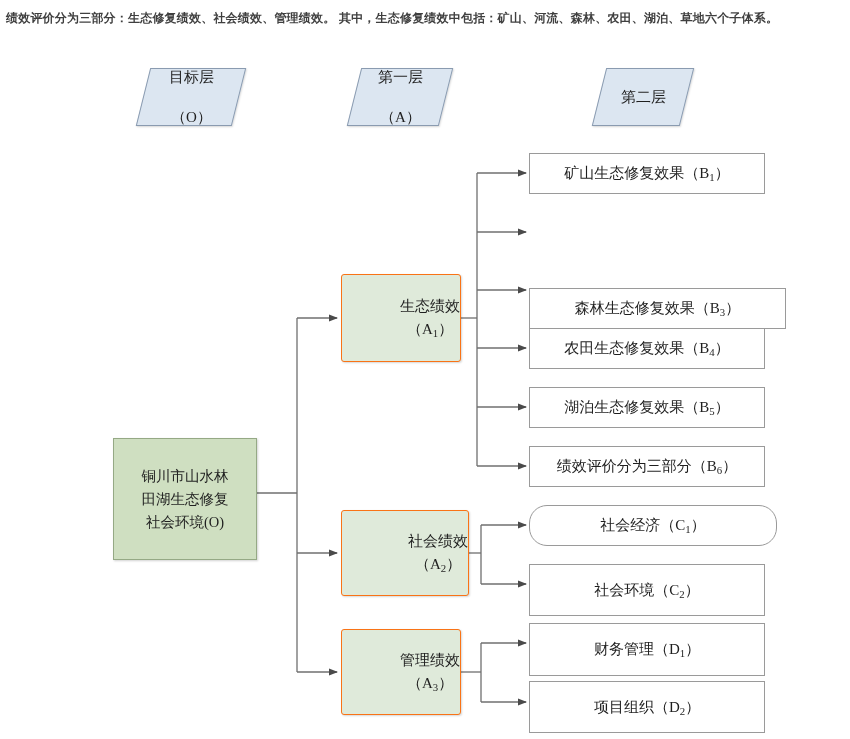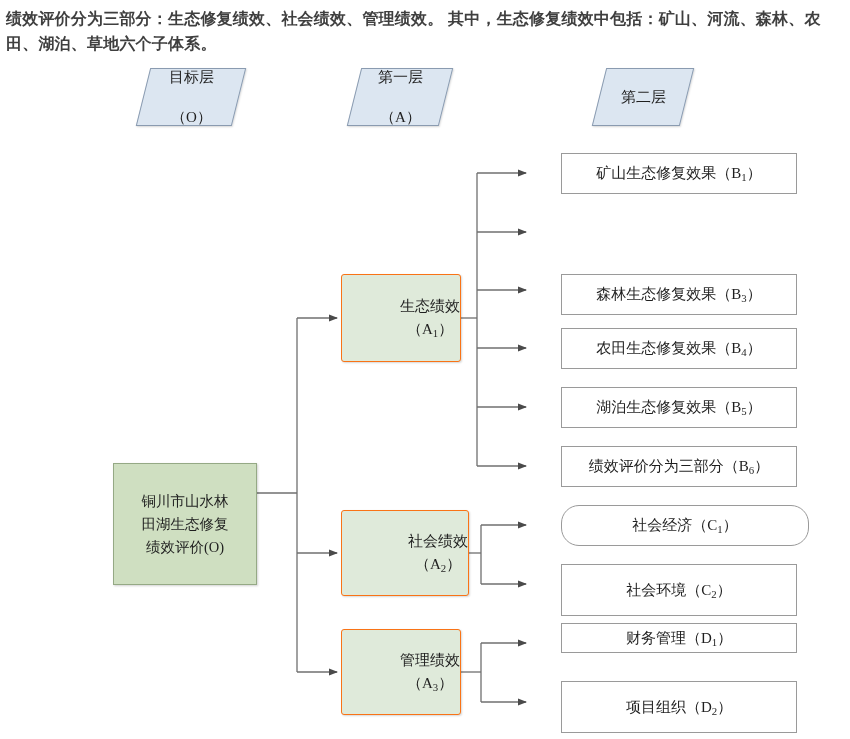--- a/index.html
+++ b/index.html
@@ -12,21 +12,21 @@
     overflow: hidden;
     position: relative;
   }
 
   
   #intro {
     position: absolute;
     left: 6px; top: 6px; width: 838px;
     font-family: "Liberation Sans", "DejaVu Sans", sans-serif;
     font-weight: bold;
-    font-size: 16px;
+    font-size: 12px;
     line-height: 25px;
     color: #3f3f3f;
     letter-spacing: .2px;
   }
 
   
   #canvas { position: absolute; left:0; top:0; width:850px; height:739px; }
   #wires  { position: absolute; left:0; top:0; width:850px; height:739px; }
 
   
@@ -77,21 +77,21 @@
     font-size: 15px;
     line-height: 23px;
     color: #1f1f1f;
   }
 
   
   .leaf-node {
     position: absolute;
     background: #ffffff;
     border: 1px solid #9a9a9a;
-    display: flex; align-items: center; justify-content: center; margin-left: 32px;
+    display: flex; align-items: center; justify-content: center;
   }
   .leaf-node .ln-inner {
     text-align: center;
     font-size: 15px;
     line-height: 20px;
     color: #1f1f1f;
     white-space: nowrap;
   }
 
   sub { font-size: .72em; vertical-align: baseline; position: relative; top: .3em; }
@@ -151,25 +151,25 @@
       <div>（A）</div>
     </div>
   </div>
 
   <div class="layer-head" style="left:599px; top:68px; width:88px; height:58px;">
     <div class="lh-inner">
       <div>第二层</div>
     </div>
   </div>
 
-  <div class="goal-node" style="left:113px; top:463px; width:144px; height:122px;">
+  <div class="goal-node" style="left:113px; top:438px; width:144px; height:122px;">
     <div class="gn-inner">
       <div>铜川市山水林</div>
       <div>田湖生态修复</div>
-      <div>绩效评价(O)</div>
+      <div>社会环境(O)</div>
     </div>
   </div>
 
   <div class="crit-node" style="left:341px; top:274px; width:120px; height:88px;">
     <div class="cn-inner">
       <div>生态绩效</div>
       <div>（<span>A</span><sub>1</sub>）</div>
     </div>
   </div>
 
@@ -183,40 +183,40 @@
   <div class="crit-node" style="left:341px; top:629px; width:120px; height:86px;">
     <div class="cn-inner">
       <div>管理绩效</div>
       <div>（<span>A</span><sub>3</sub>）</div>
     </div>
   </div>
 
   <div class="leaf-node" style="left:529px; top:153px; width:236px; height:41px;">
     <div class="ln-inner"><span>矿山生态修复效果</span>（<span>B</span><sub>1</sub>）</div>
   </div>
-  <div class="leaf-node" style="left:529px; top:274px; width:236px; height:41px;font-family:Liberation Serif, serif;">
+  <div class="leaf-node" style="left:529px; top:288px; width:257px; height:41px;font-family:Liberation Serif, serif;">
     <div class="ln-inner"><span>森林生态修复效果</span>（<span>B</span><sub>3</sub>）</div>
   </div>
   <div class="leaf-node" style="left:529px; top:328px; width:236px; height:41px;align-items:center;">
     <div class="ln-inner"><span>农田生态修复效果</span>（<span>B</span><sub>4</sub>）</div>
   </div>
   <div class="leaf-node" style="left:529px; top:387px; width:236px; height:41px;">
     <div class="ln-inner"><span>湖泊生态修复效果</span>（<span>B</span><sub>5</sub>）</div>
   </div>
   <div class="leaf-node" style="left:529px; top:446px; width:236px; height:41px;">
     <div class="ln-inner"><span>绩效评价分为三部分</span>（<span>B</span><sub>6</sub>）</div>
   </div>
 
   <div class="leaf-node" style="left:529px; top:505px; width:248px; height:41px;border-radius:18px;">
     <div class="ln-inner"><span>社会经济</span>（<span>C</span><sub>1</sub>）</div>
   </div>
   <div class="leaf-node" style="left:529px; top:564px; width:236px; height:52px;">
     <div class="ln-inner"><span>社会环境</span>（<span>C</span><sub>2</sub>）</div>
   </div>
 
-  <div class="leaf-node" style="left:529px; top:623px; width:236px; height:30px;">
+  <div class="leaf-node" style="left:529px; top:623px; width:236px; height:53px;">
     <div class="ln-inner"><span>财务管理</span>（<span>D</span><sub>1</sub>）</div>
   </div>
   <div class="leaf-node" style="left:529px; top:681px; width:236px; height:52px;">
     <div class="ln-inner"><span>项目组织</span>（<span>D</span><sub>2</sub>）</div>
   </div>
 
 </div>
 
 </body></html>

